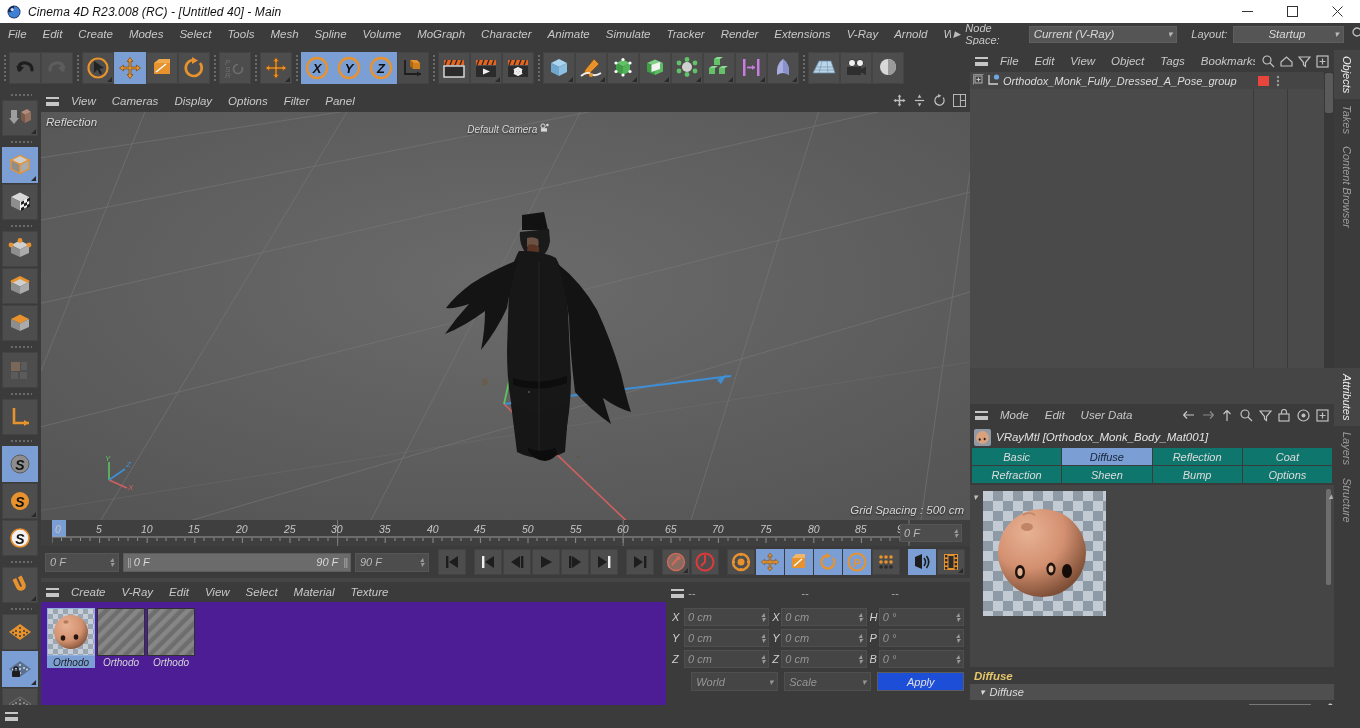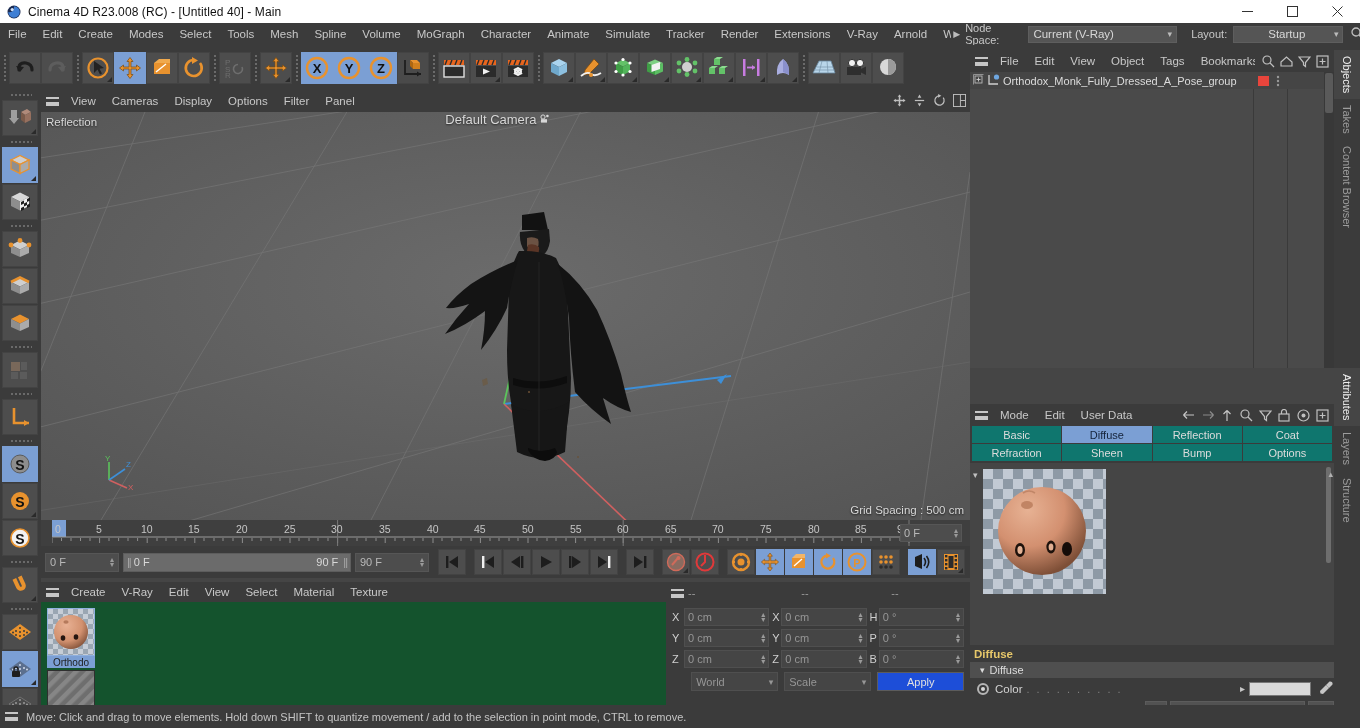--- a/index.html
+++ b/index.html
@@ -5,21 +5,21 @@
   * { box-sizing: border-box; margin: 0; padding: 0; }
   html, body {
     width: 1360px; height: 728px;
     background: #454545;
     font-family: "Liberation Sans", sans-serif;
     font-size: 11px;
     color: #d2d2d2;
     overflow: hidden;
     user-select: none;
   }
-  #app { position: relative; width: 1360px; height: 580px; }
+  #app { position: relative; width: 1360px; height: 580px; font-style: italic; }
 
   
   .titlebar {
     position: absolute; top: 0; left: 0; width: 1360px; height: 23px;
     background: #ffffff; color: #1a1a1a;
     display: flex; align-items: center;
   }
   .titlebar .tb-icon { margin-left: 7px; margin-right: 7px; display: flex; }
   .titlebar .tb-text { font-size: 12px; color: #111; letter-spacing: 0.1px; }
   .win-btns { margin-left: auto; display: flex; height: 23px; }
@@ -95,21 +95,21 @@
 
   .viewport {
     position: absolute; top: 112px; left: 41px; width: 929px; height: 408px;
     background: #606060; overflow: hidden;
   }
   .vp-label {
     position: absolute; left: 5px; top: 4px; font-size: 11.5px; color: #d8d8d8;
     text-shadow: 0 1px 2px rgba(0,0,0,.6);
   }
   .vp-cam {
-    position: absolute; right: 420px; top: 0; font-size: 13px; color: #d8d8d8;
+    position: absolute; right: 420px; top: 12px; font-size: 10px; color: #d8d8d8;
     text-shadow: 0 1px 2px rgba(0,0,0,.6); white-space: nowrap;
   }
   .vp-grid { position: absolute; left: 0; top: 0; width: 929px; height: 408px; }
   .vp-grid-info {
     position: absolute; right: 6px; bottom: 4px; font-size: 11.5px; color: #d8d8d8;
     text-shadow: 0 1px 2px rgba(0,0,0,.7);
   }
   .axis-gizmo { position: absolute; left: 58px; bottom: 28px; width: 50px; height: 50px; }
 
   
@@ -148,21 +148,21 @@
   .pbtn.on { background: #7b9fd4; border-color: #7b9fd4; }
   .pbtn .corner { position: absolute; right: 1px; bottom: 1px; width: 0; height: 0;
     border-left: 5px solid transparent; border-bottom: 5px solid #2a2a2a; }
 
   
   .matman {
     position: absolute; top: 582px; left: 41px; width: 625px; height: 123px;
     background: #3b3b3b;
   }
   .mm-menubar { height: 20px; display: flex; align-items: center; }
-  .mm-body { position: relative; height: 103px; background: #14532d; padding: 6px 0 0 6px; display: flex; gap: 2px; flex-direction: column; }
+  .mm-body { position: relative; height: 103px; background: #4c1d95; padding: 6px 0 0 6px; display: flex; gap: 2px; }
   .mat-cell { width: 48px; }
   .mat-thumb { width: 48px; height: 48px; border: 1px solid #2f2f2f; overflow: hidden; position: relative; }
   .mat-name {
     width: 48px; font-size: 10px; text-align: center; color: #d8d8d8;
     white-space: nowrap; overflow: hidden; padding-top: 1px;
   }
   .mat-cell.sel .mat-thumb { border-color: #8fb0de; }
   .mat-cell.sel .mat-name { background: #7b9fd4; color: #1d1d1d; }
 
   
@@ -1379,20 +1379,31 @@
         </span>
         <span class="om-tool">
           <svg width="13" height="13" viewBox="0 0 13 13">
               <rect x="1" y="1" width="11" height="11" fill="none" stroke="#c0c0c0" stroke-width="1.2"></rect>
               <path d="M6.5 3.5 L6.5 9.5 M3.5 6.5 L9.5 6.5" stroke="#c0c0c0" stroke-width="1.2"></path>
             </svg>
         </span>
       </div>
     </div>
 
+    <div class="am-head">
+      <span class="am-head-ico">
+        <svg width="17" height="17" viewBox="0 0 17 17">
+          <rect width="17" height="17" fill="#8f9aa6"></rect>
+          <circle cx="8.5" cy="8.5" r="6.4" fill="#d9a27f"></circle>
+          <ellipse cx="5.7" cy="10.5" rx="1" ry="1.2" fill="#2a1a12"></ellipse>
+          <ellipse cx="10.6" cy="10" rx="1" ry="1.2" fill="#2a1a12"></ellipse>
+        </svg>
+      </span>
+      <span class="am-head-txt">VRayMtl [Orthodox_Monk_Body_Mat001]</span>
+    </div>
 
     <div class="am-tabs">
       <div class="am-tabrow">
         <div class="am-tab">Basic</div>
         <div class="am-tab on">Diffuse</div>
         <div class="am-tab">Reflection</div>
         <div class="am-tab">Coat</div>
       </div>
       <div class="am-tabrow">
         <div class="am-tab">Refraction</div>
@@ -1500,16 +1511,15 @@
   <div class="vtabs" style="top:368px; height:337px;">
     <div class="vtab on">Attributes</div>
     <div class="vtab">Layers</div>
     <div class="vtab">Structure</div>
   </div>
 
   <div class="statusbar">
     <span class="hamb">
         <i></i>
       </span>
-    <span class="sb-text">Move: Click and drag to move elements. Hold down SHIFT to quantize movement / add to the selection in point mode, CTRL to remove.</span>
   </div>
 
 </div>
 
 </body></html>

